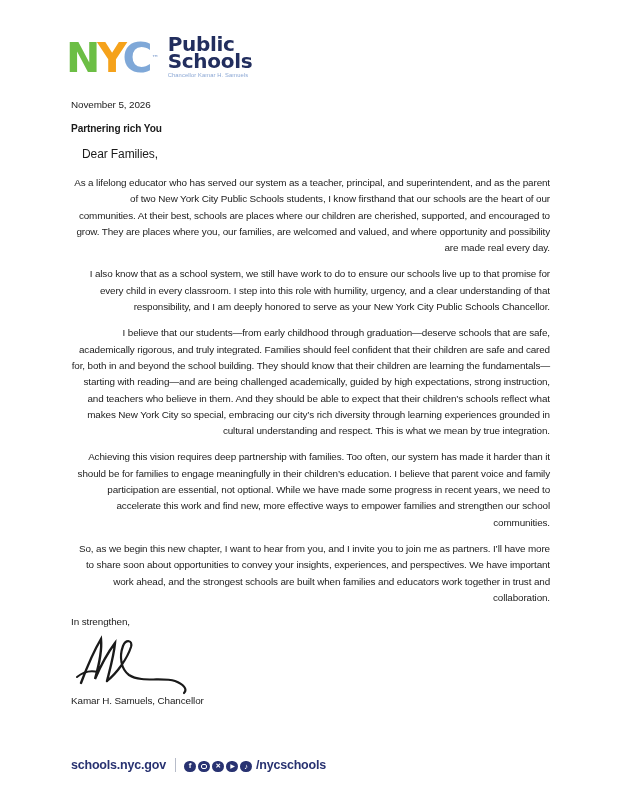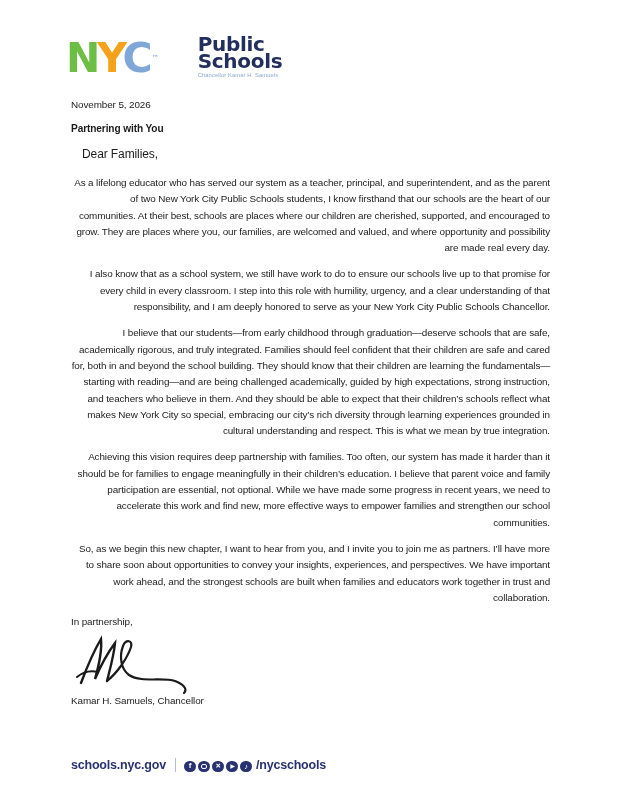--- a/index.html
+++ b/index.html
@@ -3,21 +3,21 @@
 <meta charset="utf-8">
 <style>
   * { margin:0; padding:0; box-sizing:border-box; }
   body { background:#ffffff; }
   .page {
     position:relative; width:618px; height:800px; background:#ffffff;
     font-family:"Liberation Sans", sans-serif; color:#1b1b1b; overflow:hidden;
   }
 
   
-  .logo { position:absolute; left:66px; top:34px; display:flex; align-items:flex-start;gap:30px; }
+  .logo { position:absolute; left:66px; top:34px; display:flex; align-items:flex-start; }
   .nyc-wordmark {
     font-family:"DejaVu Sans", sans-serif; font-weight:bold;
     font-size:41px; line-height:48px; letter-spacing:-3px;
   }
   .ltr-n { color:#6CBE45; }
   .ltr-y { color:#F5A21B; }
   .ltr-c { color:#7FA8D8; }
   .tm { font-size:7px; color:#9ab2d8; vertical-align:top; letter-spacing:0; margin-left:2px; }
   .org-block { margin-left:9px; padding-top:2px; }
   .org-line {
@@ -65,30 +65,30 @@
     <div class="nyc-wordmark"><span class="ltr-n">N</span><span class="ltr-y">Y</span><span class="ltr-c">C</span><span class="tm">™</span></div>
     <div class="org-block">
       <div class="org-line">Public</div>
       <div class="org-line">Schools</div>
       <div class="tagline">Chancellor Kamar H. Samuels</div>
     </div>
   </div>
 
   <div class="content">
     <div class="date">November 5, 2026</div>
-    <div class="subject">Partnering with You</div>
+    <div class="subject">Partnering rich You</div>
     <div class="salutation">Dear Families,</div>
 
     <p class="para">As a lifelong educator who has served our system as a teacher, principal, and superintendent, and as the parent of two New York City Public Schools students, I know firsthand that our schools are the heart of our communities. At their best, schools are places where our children are cherished, supported, and encouraged to grow. They are places where you, our families, are welcomed and valued, and where opportunity and possibility are made real every day.</p>
     <p class="para">I also know that as a school system, we still have work to do to ensure our schools live up to that promise for every child in every classroom. I step into this role with humility, urgency, and a clear understanding of that responsibility, and I am deeply honored to serve as your New York City Public Schools Chancellor.</p>
     <p class="para">I believe that our students—from early childhood through graduation—deserve schools that are safe, academically rigorous, and truly integrated. Families should feel confident that their children are safe and cared for, both in and beyond the school building. They should know that their children are learning the fundamentals—starting with reading—and are being challenged academically, guided by high expectations, strong instruction, and teachers who believe in them. And they should be able to expect that their children’s schools reflect what makes New York City so special, embracing our city’s rich diversity through learning experiences grounded in cultural understanding and respect. This is what we mean by true integration.</p>
     <p class="para">Achieving this vision requires deep partnership with families. Too often, our system has made it harder than it should be for families to engage meaningfully in their children’s education. I believe that parent voice and family participation are essential, not optional. While we have made some progress in recent years, we need to accelerate this work and find new, more effective ways to empower families and strengthen our school communities.</p>
     <p class="para">So, as we begin this new chapter, I want to hear from you, and I invite you to join me as partners. I’ll have more to share soon about opportunities to convey your insights, experiences, and perspectives. We have important work ahead, and the strongest schools are built when families and educators work together in trust and collaboration.</p>
 
-    <div class="closing">In partnership,</div>
+    <div class="closing">In strengthen,</div>
 
     <div class="signature-wrap">
       <svg width="150" height="62" viewBox="0 0 150 62" fill="none" xmlns="http://www.w3.org/2000/svg">
         <path d="M10 50 C16 34 24 16 30 6 C31 16 28 32 24 46 C30 32 38 18 44 10 C43 22 39 36 36 48" stroke="#1a1a1a" stroke-width="2.4" stroke-linecap="round" fill="none"></path>
         <path d="M6 44 C12 39 19 37 27 39" stroke="#1a1a1a" stroke-width="2" stroke-linecap="round" fill="none"></path>
         <path d="M36 48 C46 40 56 26 60 14 C62 7 55 6 52 13 C48 24 50 36 58 42 C70 50 92 44 104 48 C112 51 117 56 113 60" stroke="#1a1a1a" stroke-width="2.2" stroke-linecap="round" fill="none"></path>
       </svg>
     </div>
 
     <div class="signer">Kamar H. Samuels, Chancellor</div>

